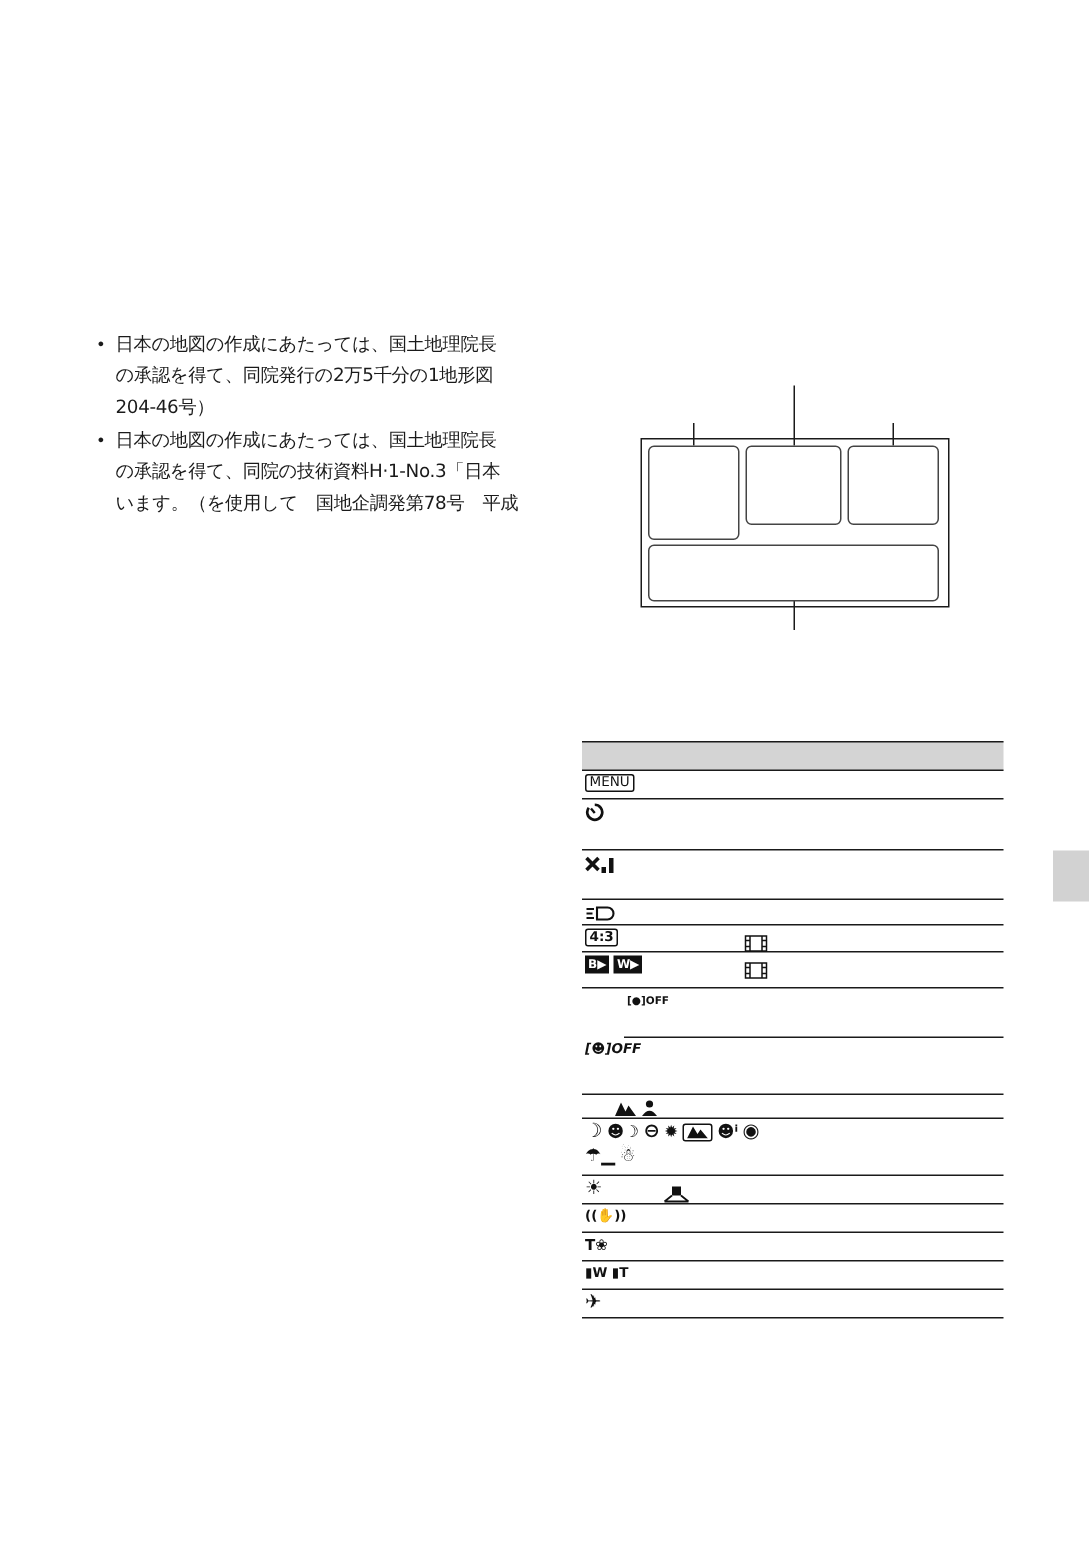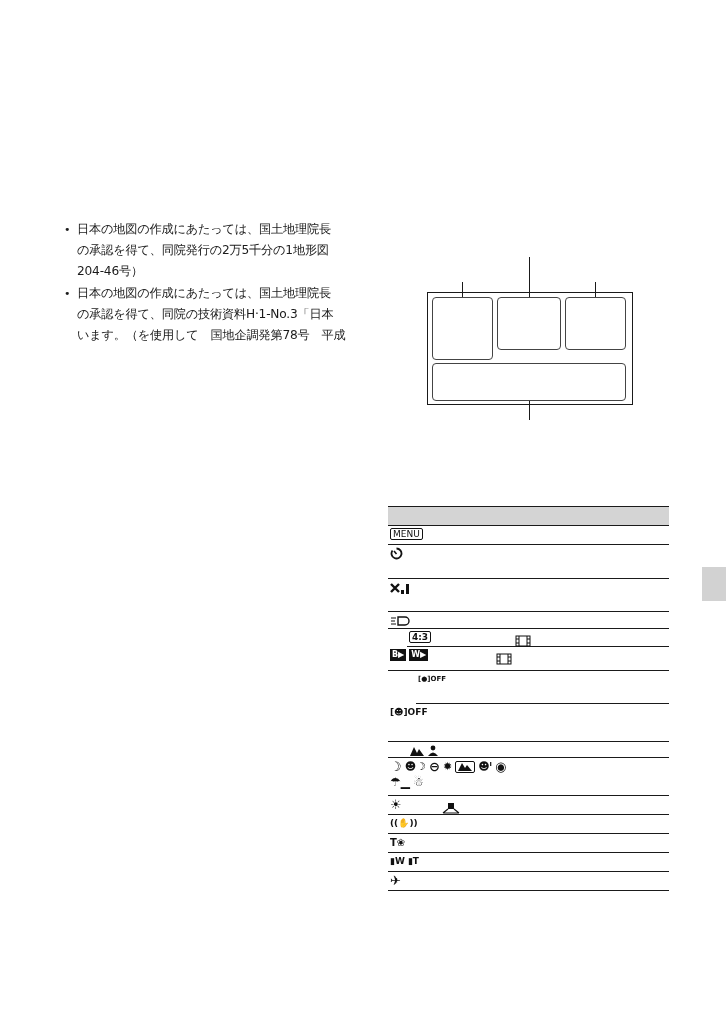--- a/index.html
+++ b/index.html
@@ -16,21 +16,21 @@
   .diagram { position: absolute; left: 0; top: 0; width: 726px; height: 1032px; pointer-events: none; }
   .frame { position: absolute; left: 427px; top: 292px; width: 206px; height: 113px; border: 1.2px solid #1a1a1a; pointer-events: auto; }
   .box { position: absolute; border: 1.2px solid #444; border-radius: 4px; }
   .box.a { left: 4px;  top: 4px;  width: 61px; height: 63px; }
   .box.b { left: 69px; top: 4px;  width: 64px; height: 53px; }
   .box.c { left: 137px; top: 4px; width: 61px; height: 53px; }
   .box.d { left: 4px;  top: 70px; width: 194px; height: 38px; }
   .leader { position: absolute; width: 1.2px; background: #1a1a1a; }
 
   
-  .table { position: absolute; left: 388px; top: 506px; width: 281px; }
+  .table { position: absolute; left: 388px; top: 494px; width: 281px; }
   .thead { height: 20px; background: #d4d4d4; border-top: 1.2px solid #1a1a1a; border-bottom: 1.2px solid #1a1a1a; }
   .row { position: relative; border-bottom: 1px solid #1a1a1a; }
   .cell-icons { position: absolute; left: 2px; top: 2px; display: flex; flex-wrap: wrap; align-items: center; gap: 3px; width: 120px; }
   .cell-icons2 { position: absolute; left: 108px; top: 3px; }
   .ico { display: inline-flex; align-items: center; justify-content: center; height: 13px; font-size: 10px; font-weight: bold; line-height: 1; color: #111; }
   .ico.boxed { border: 1.2px solid #111; border-radius: 2px; padding: 0 2px; font-size: 9px; font-weight: normal; height: 12px; }
   .ico.inv { background: #111; color: #fff; padding: 0 2px; font-size: 8px; height: 12px; }
   .ico.small { font-size: 7px; }
   .ico svg { display: block; }
 
@@ -104,21 +104,21 @@
     <div class="cell-icons">
       <span class="ico">
         <svg width="20" height="12" viewBox="0 0 20 12">
             <path d="M1 3 H6 M1 6 H5 M1 9 H6" stroke="#111" stroke-width="1.2"></path>
             <path d="M8 2 H15 A4 4 0 0 1 15 10 H8 Z" fill="none" stroke="#111" stroke-width="1.4"></path>
           </svg>
       </span>
     </div>
   </div>
 
-  <div class="row" style="height:18px;margin-left:19px;">
+  <div class="row" style="height:18px;">
     <div class="cell-icons">
       <span class="ico boxed" style="font-weight:bold;">4:3</span>
     </div>
     <div class="cell-icons2">
       <span class="ico">
         <svg width="16" height="12" viewBox="0 0 16 12">
             <rect x="1" y="1" width="14" height="10" fill="none" stroke="#111" stroke-width="1"></rect>
             <path d="M4 1 V11 M12 1 V11 M1 4 H4 M1 8 H4 M12 4 H15 M12 8 H15" stroke="#111" stroke-width="1"></path>
           </svg>
       </span>
@@ -139,21 +139,21 @@
       </span>
     </div>
   </div>
 
   <div class="row" style="height:33px;margin-left:28px;">
     <div class="cell-icons">
       <span class="ico small">[●]OFF</span>
     </div>
   </div>
 
-  <div class="row" style="height:38px;">
+  <div class="row" style="height:38px;font-style:italic;">
     <div class="cell-icons">
       <span class="ico" style="font-size:9px;">[☻]OFF</span>
     </div>
   </div>
 
   <div class="row" style="height:16px;">
     <div class="cell-icons" style="left:22px;">
       <span class="ico">
         <svg width="14" height="11" viewBox="0 0 14 11">
             <path d="M0 11 L4 2 L7 8 L9 4 L14 11 Z" fill="#111"></path>

